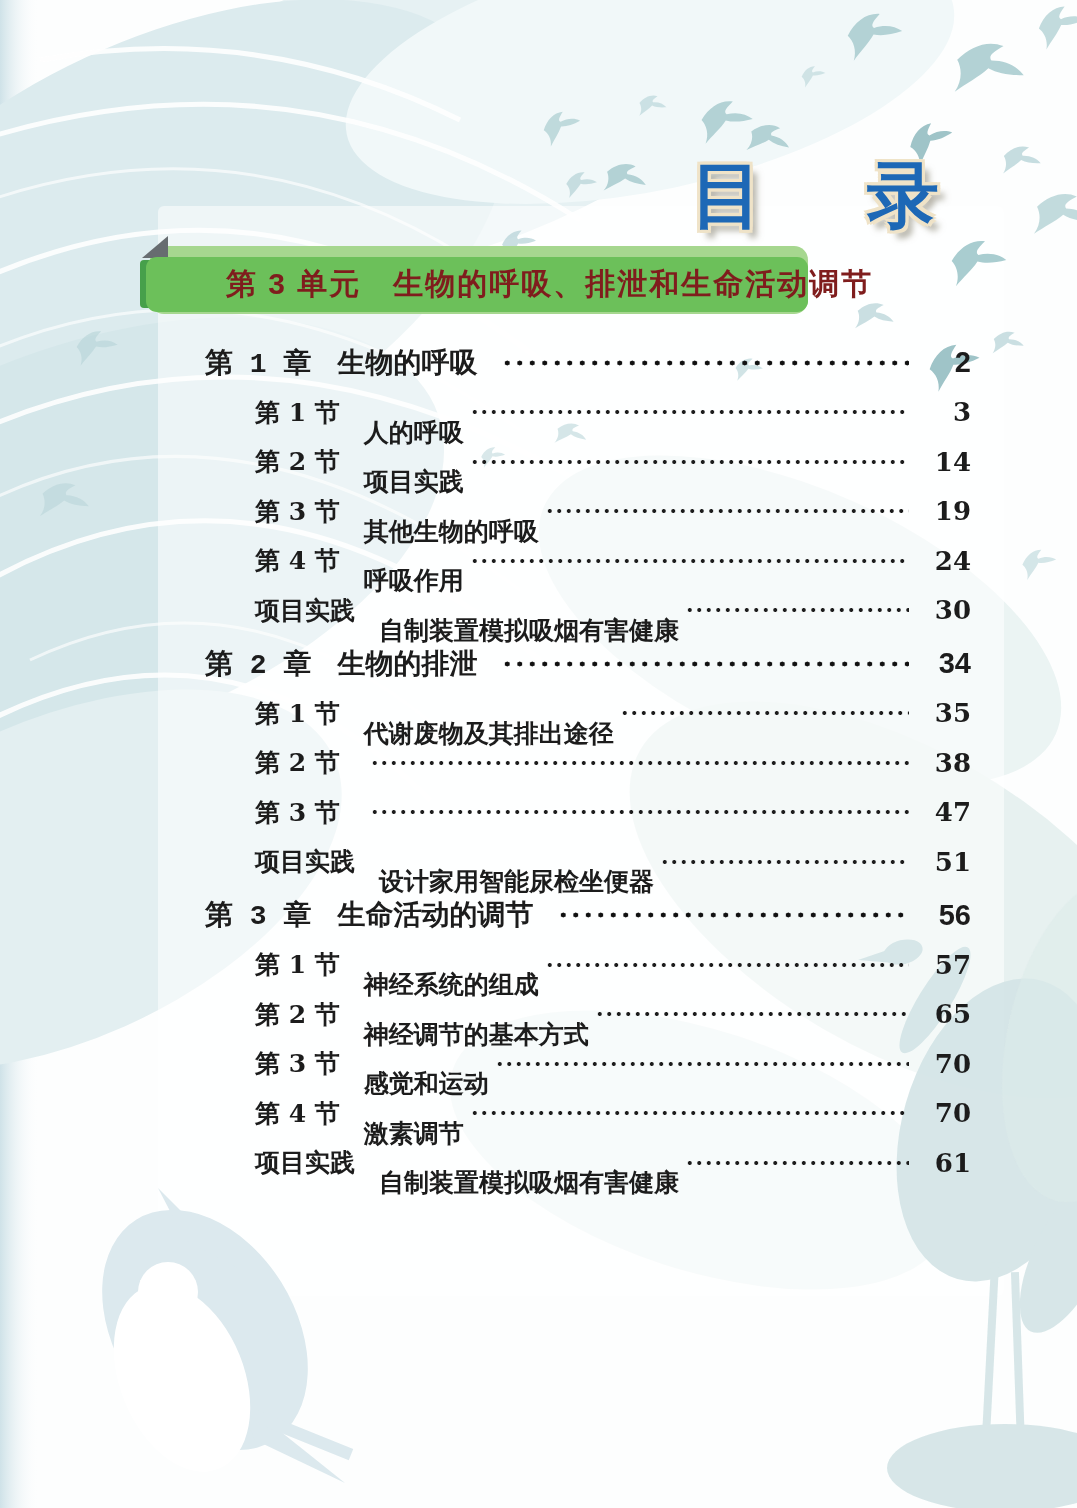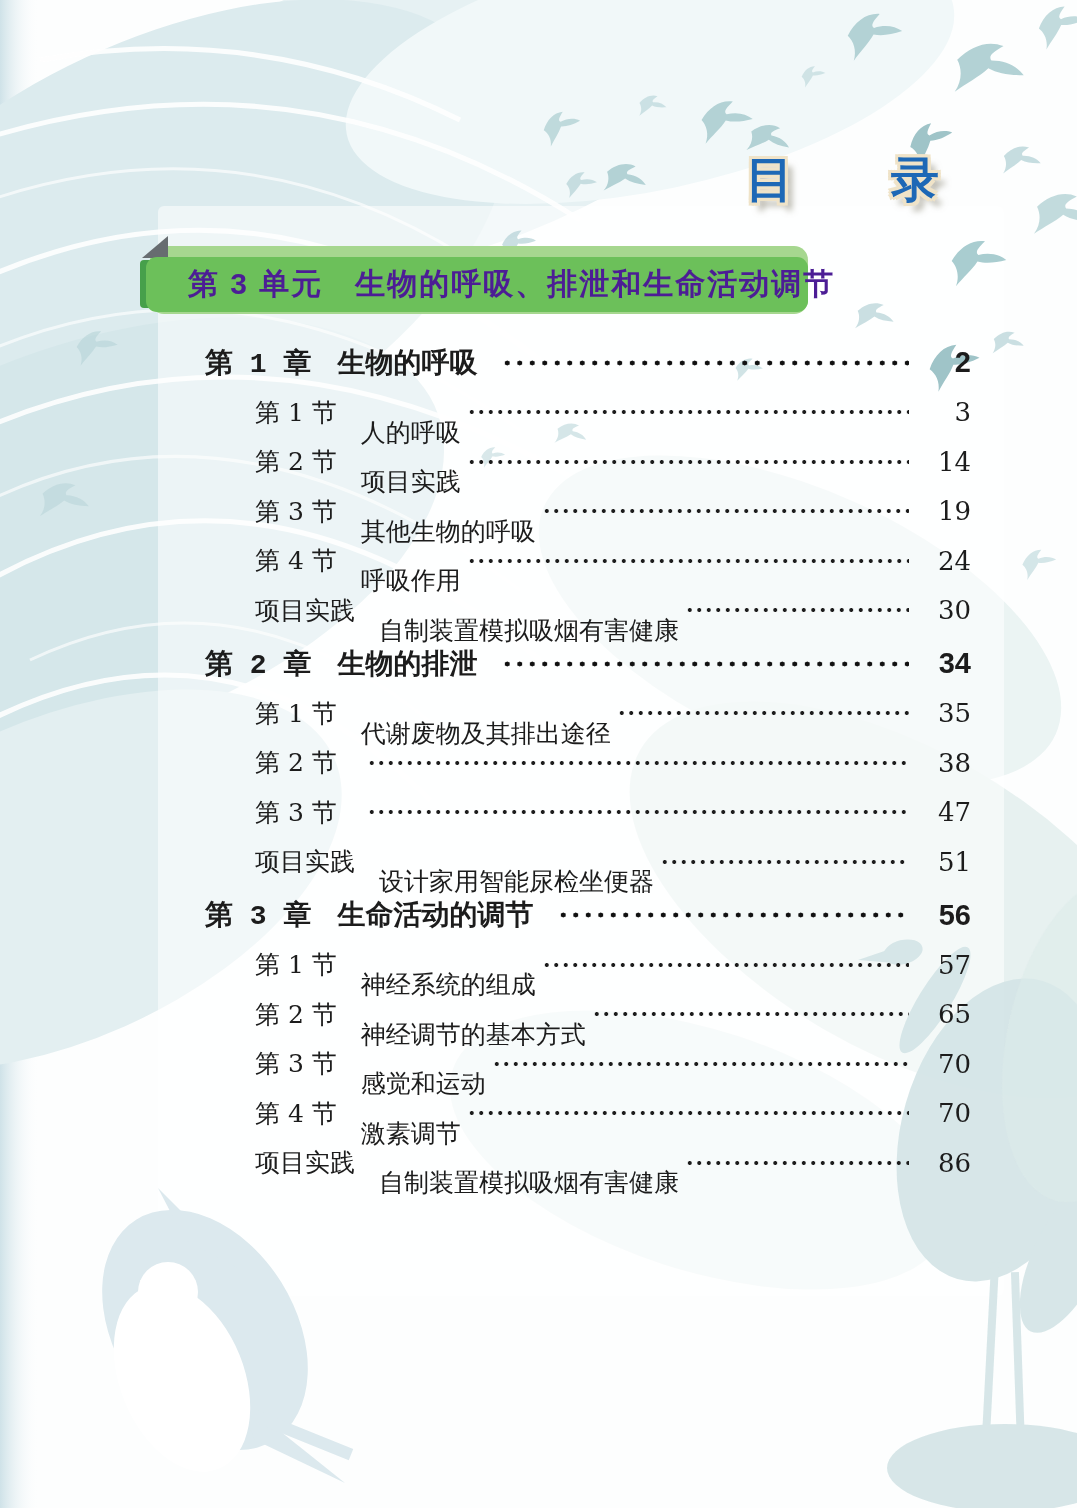--- a/index.html
+++ b/index.html
@@ -6,54 +6,54 @@
   .page{
     position:relative;width:1077px;height:1508px;margin:0 auto;
     background:#fdfefe;overflow:hidden;
     font-family:"Liberation Sans",sans-serif;
   }
   svg.bg{position:absolute;inset:0;width:100%;height:100%;}
 
   
   .doc-title{
     position:absolute;top:148px;right:96px;
-    font-size:48px;font-weight:800;letter-spacing:42px;
+    font-size:72px;font-weight:800;letter-spacing:42px;
     color:#1d68b6;white-space:nowrap;
     text-shadow:
       3px 0 0 #efe3c8,-3px 0 0 #efe3c8,0 3px 0 #efe3c8,0 -3px 0 #efe3c8,
       3px 3px 0 #efe3c8,-3px -3px 0 #efe3c8,3px -3px 0 #efe3c8,-3px 3px 0 #efe3c8,
       7px 8px 6px rgba(120,115,95,.55);
   }
 
   
   .banner{position:absolute;left:138px;top:234px;width:676px;height:84px;}
   .banner .light{position:absolute;left:12px;top:12px;width:658px;height:68px;border-radius:14px;background:#a6d78f;}
   .banner .strip{position:absolute;left:2px;top:26px;width:16px;height:48px;border-radius:4px;background:#46a04b;}
   .banner .fold{position:absolute;left:4px;top:2px;width:0;height:0;
     border-left:26px solid transparent;border-bottom:22px solid #676c70;}
   .banner .main{
     position:absolute;left:8px;top:23px;width:662px;height:55px;border-radius:11px;
-    background:#6cc05a;color:#4c1d95;font-size:30px;font-weight:700;
-    display:flex;align-items:center;padding-left:42px;box-sizing:border-box;
+    background:#6cc05a;color:#7f1d1d;font-size:30px;font-weight:700;
+    display:flex;align-items:center;padding-left:80px;box-sizing:border-box;
     white-space:nowrap;letter-spacing:2px;
   }
 
   
   .toc{position:absolute;left:205px;top:338px;width:766px;}
   .row{display:flex;align-items:center;height:49.5px;color:#1c1c1c;}
   .row .leader{flex:1;align-self:stretch;margin:0 8px 0 6px;
     background-image:radial-gradient(circle,#1b1b1b 1.8px,transparent 2.2px);
     background-size:9.5px 10px;background-repeat:repeat-x;background-position:left center;}
   .chap{font-weight:700;font-size:28px;}
   .chap .c-label{margin-right:26px;font-family:Liberation Mono, monospace;}
   .chap .leader{margin-left:24px;
     background-image:radial-gradient(circle,#111 2.3px,transparent 2.7px);
     background-size:12.5px 10px;}
   .chap .pg{width:54px;text-align:right;font-size:29px;}
-  .sect{padding-left:50px;font-family:"DejaVu Serif","Liberation Serif",serif;font-size:25px;}
+  .sect{padding-left:50px;font-family:"DejaVu Serif","Liberation Serif",serif;font-size:25px;font-weight:bold;}
   .sect .s-label{margin-right:24px;white-space:nowrap;}
   .sect .s-title{white-space:nowrap;margin-top:40px;}
   .sect .pg{width:54px;text-align:right;font-size:26px;}
   .gap4{margin-top:4px;}
 </style>
 </head>
 <body>
 
 <div class="page">
 
@@ -257,17 +257,17 @@
     <div class="row sect">
       <span class="s-label">第 4 节</span>
       <span class="s-title">激素调节</span>
       <span class="leader"></span>
       <span class="pg">70</span>
     </div>
     <div class="row sect">
       <span class="s-label">项目实践</span>
       <span class="s-title">自制装置模拟吸烟有害健康</span>
       <span class="leader"></span>
-      <span class="pg">86</span>
+      <span class="pg">61</span>
     </div>
 
   </div>
 </div>
 
 </body></html>

